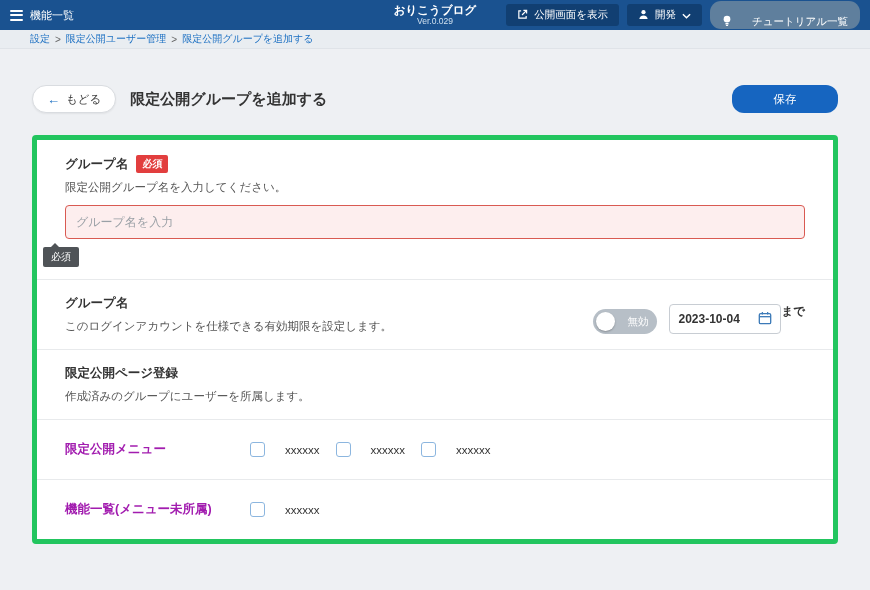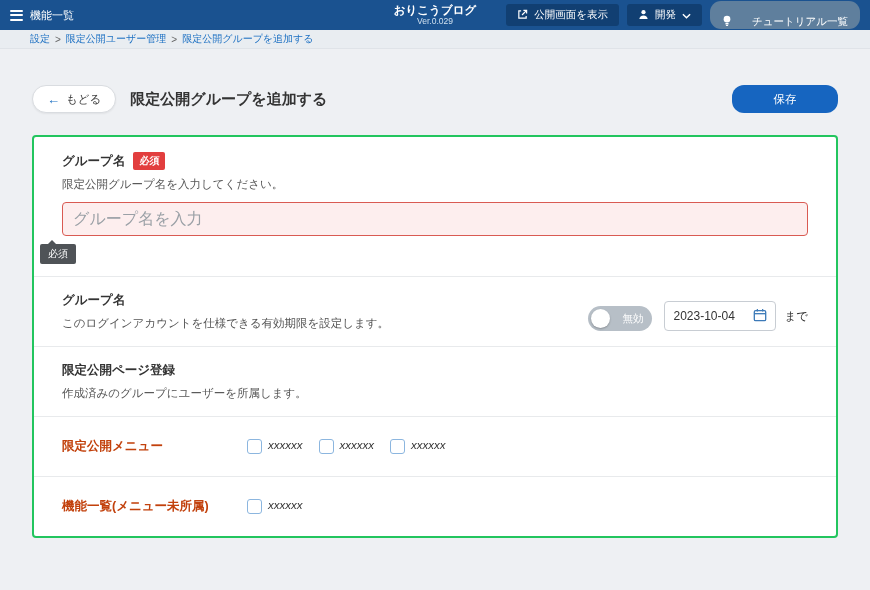--- a/index.html
+++ b/index.html
@@ -41,55 +41,55 @@
   .page-head{display:flex;align-items:center;margin-top:36px;}
   .back-btn{display:flex;align-items:center;gap:6px;background:#fff;border:1px solid #d9dce0;
             border-radius:15px;height:28px;padding:0 14px;font-size:11.5px;color:#444;
             cursor:pointer;box-shadow:0 1px 2px rgba(0,0,0,.06);font-family:inherit;}
   .arrow{color:var(--link-blue);font-size:13px;line-height:1;}
   .page-title{font-size:15px;font-weight:bold;color:#333;margin:0 0 0 14px;}
   .save-btn{margin-left:auto;background:var(--primary);color:#fff;border:none;border-radius:12px;
             height:28px;width:106px;font-size:11.5px;cursor:pointer;font-family:inherit;}
 
   
-  .card{background:#fff;border:2px solid #22c55e;border-radius:4px;margin-top:22px;}
+  .card{background:#fff;border:5px solid #22c55e;border-radius:4px;margin-top:22px;}
   .sec{padding:15px 28px;border-bottom:1px solid #e8eaec;position:relative;}
   .sec:last-child{border-bottom:none;}
   .sec-label{font-size:12.5px;font-weight:bold;color:#333;}
   .label-row{display:flex;align-items:center;gap:8px;}
   .req-badge{background:var(--danger);color:#fff;font-size:10px;padding:2px 6px;
              border-radius:2px;font-weight:bold;}
   .desc{font-size:11.5px;color:#555;margin:7px 0 0;}
   .text-input{display:block;width:100%;height:34px;margin-top:10px;border-radius:4px;
-              padding:0 10px;font-size:16px;font-family:inherit;}
+              padding:0 10px;font-size:12px;font-family:inherit;}
   .text-input.error{background:var(--error-bg);border:1.5px solid var(--error-border);outline:none;}
   .text-input::placeholder{color:#9aa0a6;}
   .tooltip{display:inline-block;margin:8px 0 -6px -22px;background:var(--tooltip-bg);color:#fff;
            font-size:10px;padding:3px 8px;border-radius:2px;position:relative;}
   .tooltip::before{content:"";position:absolute;top:-4px;left:8px;
                    border:4px solid transparent;border-top:none;
                    border-bottom:4px solid var(--tooltip-bg);}
 
   .sec-expiration{display:flex;}
   .exp-right{margin-left:auto;display:flex;align-items:flex-end;gap:12px;}
   .toggle{width:64px;height:25px;border-radius:13px;background:var(--toggle-bg);position:relative;
           display:flex;align-items:center;justify-content:flex-end;padding-right:9px;cursor:pointer;}
   .toggle .knob{position:absolute;left:3px;top:3px;width:19px;height:19px;background:#fff;
                 border-radius:50%;box-shadow:0 1px 2px rgba(0,0,0,.25);}
   .toggle-label{color:#fff;font-size:10.5px;}
-  .date-row{display:flex;align-items:center;gap:8px;}
+  .date-row{display:flex;align-items:flex-start;font-weight:bold;}
   .date-input{width:112px;height:30px;background:#fff;border:1px solid #c8cdd3;border-radius:4px;
               display:flex;align-items:center;justify-content:space-between;padding:0 8px;
               font-size:12px;color:#333;cursor:pointer;}
   .date-suffix{font-size:11.5px;color:#333;}
 
   .row-sec{display:flex;align-items:flex-start;padding:21px 28px;}
-  .row-label{font-size:12.5px;font-weight:bold;color:#c2410c;width:185px;flex-shrink:0;}
+  .row-label{font-size:12.5px;font-weight:bold;color:#a21caf;width:185px;flex-shrink:0;}
   .cb-group{display:flex;gap:16px;align-items:center;margin-top:1px;}
-  .checkbox{display:flex;gap:6px;cursor:pointer;font-style:italic;}
+  .checkbox{display:flex;align-items:center;gap:20px;cursor:pointer;}
   .cb-box{width:15px;height:15px;border:1px solid #8cb6df;border-radius:3px;background:#fff;
           display:inline-block;flex-shrink:0;}
   .cb-label{font-size:11.5px;color:#333;}
 </style>
 </head>
 <body>
 
 <header class="topbar">
   <div class="menu-btn">
     <span class="hamburger">

